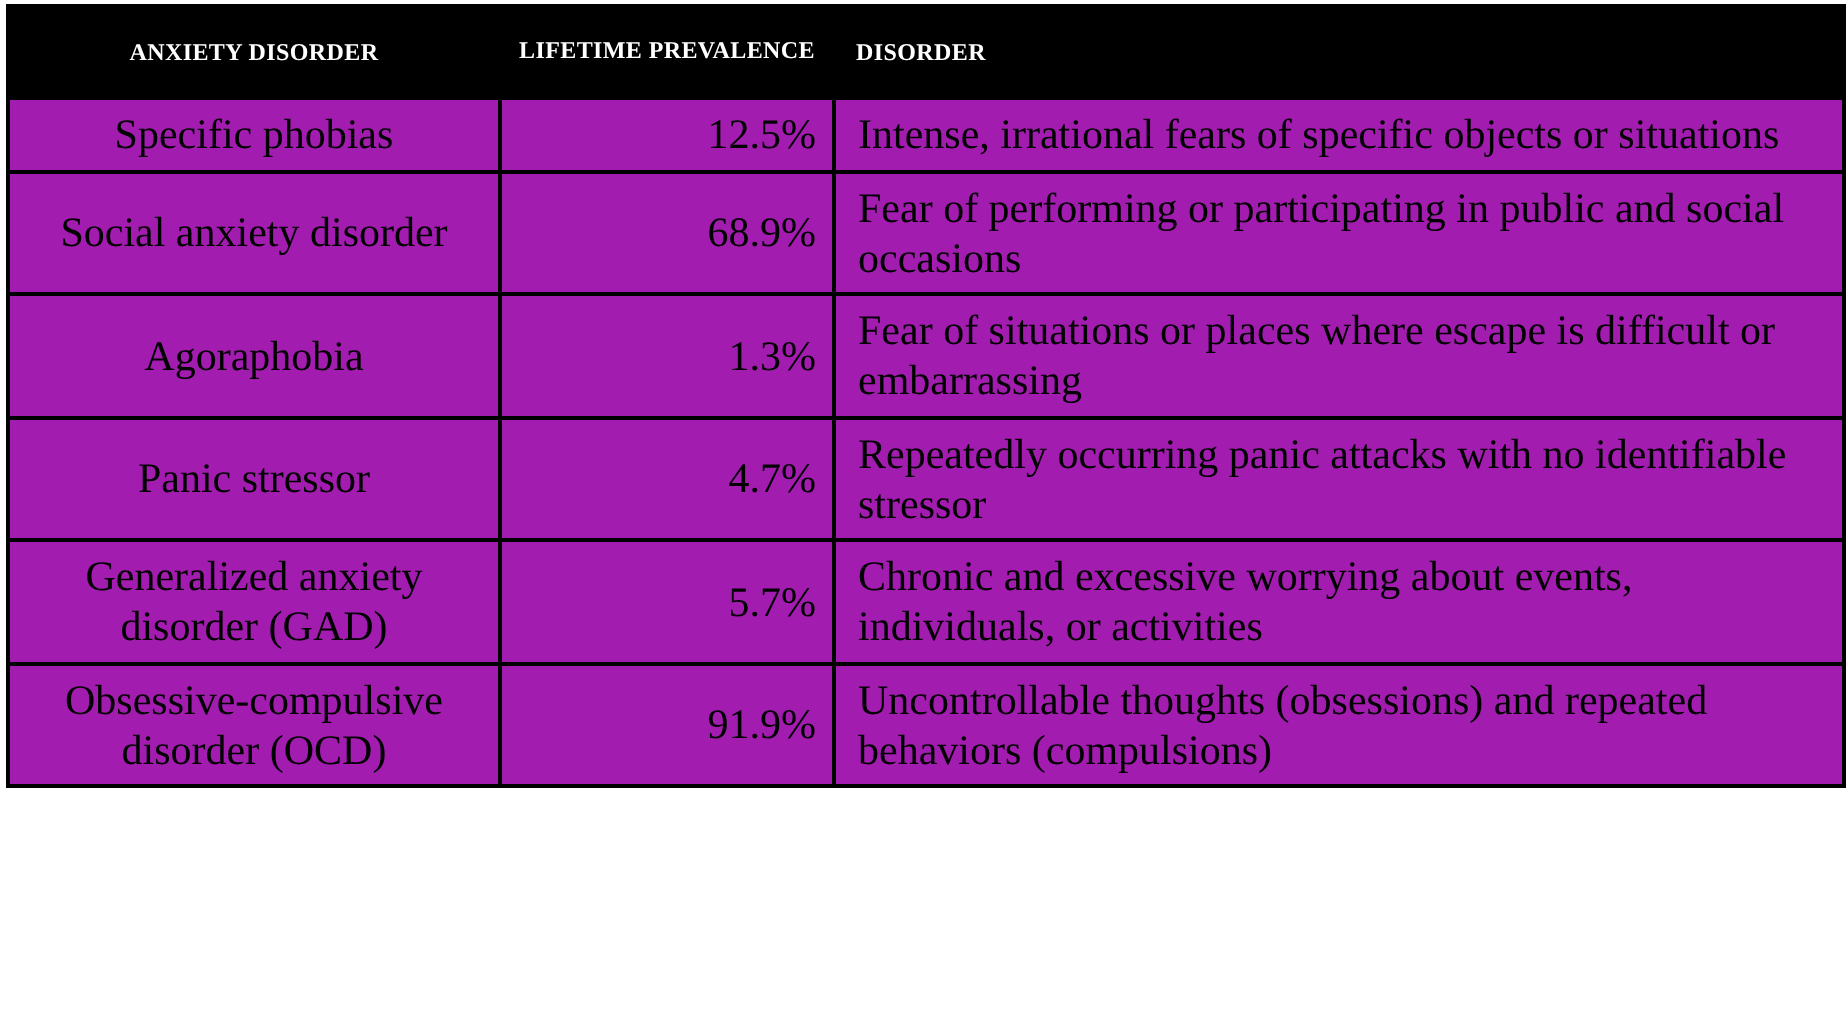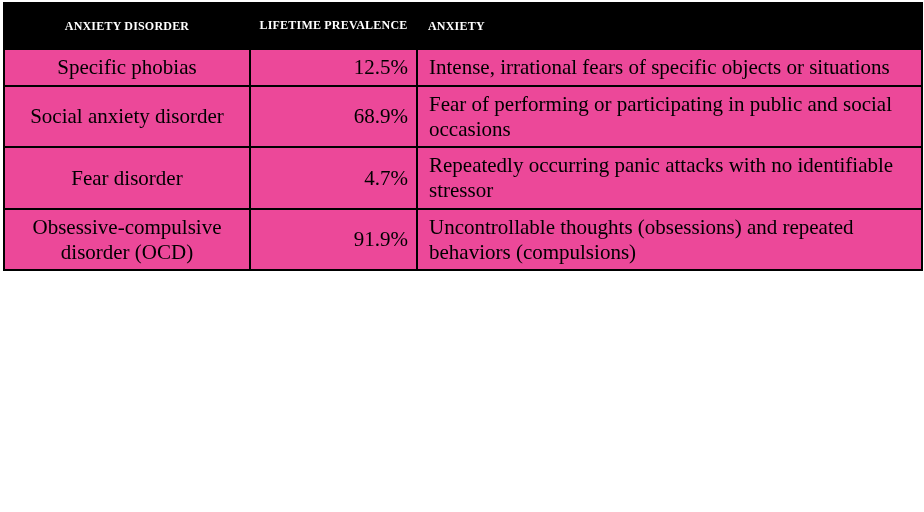--- a/index.html
+++ b/index.html
@@ -51,21 +51,21 @@
   }
   th.col-symptoms {
     width: 505px;
     text-align: left;
     padding-left: 10px;
   }
   tbody td {
     font-size: 21px;
     line-height: 1.18;
     padding: 5px 8px;
-    background: #ec4899;
+    background: #a21caf;
     margin-left: 44px;
   }
   td.cell-disorder {
     text-align: center;
   }
   td.cell-prevalence {
     text-align: right;
   }
   td.cell-symptoms {
     text-align: left;
@@ -75,38 +75,48 @@
 </style>
 </head>
 <body>
 
 <div class="table-wrap">
   <table class="anxiety-table">
     <thead>
       <tr>
         <th class="col-disorder">ANXIETY DISORDER</th>
         <th class="col-prevalence">LIFETIME PREVALENCE</th>
-        <th class="col-symptoms">ANXIETY</th>
+        <th class="col-symptoms">DISORDER</th>
       </tr>
     </thead>
     <tbody>
       <tr>
         <td class="cell-disorder">Specific phobias</td>
         <td class="cell-prevalence">12.5%</td>
         <td class="cell-symptoms">Intense, irrational fears of specific objects or situations</td>
       </tr>
       <tr>
         <td class="cell-disorder">Social anxiety disorder</td>
         <td class="cell-prevalence">68.9%</td>
         <td class="cell-symptoms">Fear of performing or participating in public and social occasions</td>
       </tr>
       <tr>
-        <td class="cell-disorder">Fear disorder</td>
+        <td class="cell-disorder">Agoraphobia</td>
+        <td class="cell-prevalence">1.3%</td>
+        <td class="cell-symptoms">Fear of situations or places where escape is difficult or embarrassing</td>
+      </tr>
+      <tr>
+        <td class="cell-disorder">Panic stressor</td>
         <td class="cell-prevalence">4.7%</td>
         <td class="cell-symptoms">Repeatedly occurring panic attacks with no identifiable stressor</td>
+      </tr>
+      <tr>
+        <td class="cell-disorder">Generalized anxiety disorder (GAD)</td>
+        <td class="cell-prevalence">5.7%</td>
+        <td class="cell-symptoms">Chronic and excessive worrying about events, individuals, or activities</td>
       </tr>
       <tr>
         <td class="cell-disorder">Obsessive-compulsive disorder (OCD)</td>
         <td class="cell-prevalence">91.9%</td>
         <td class="cell-symptoms">Uncontrollable thoughts (obsessions) and repeated behaviors (compulsions)</td>
       </tr>
     </tbody>
   </table>
 </div>
 

